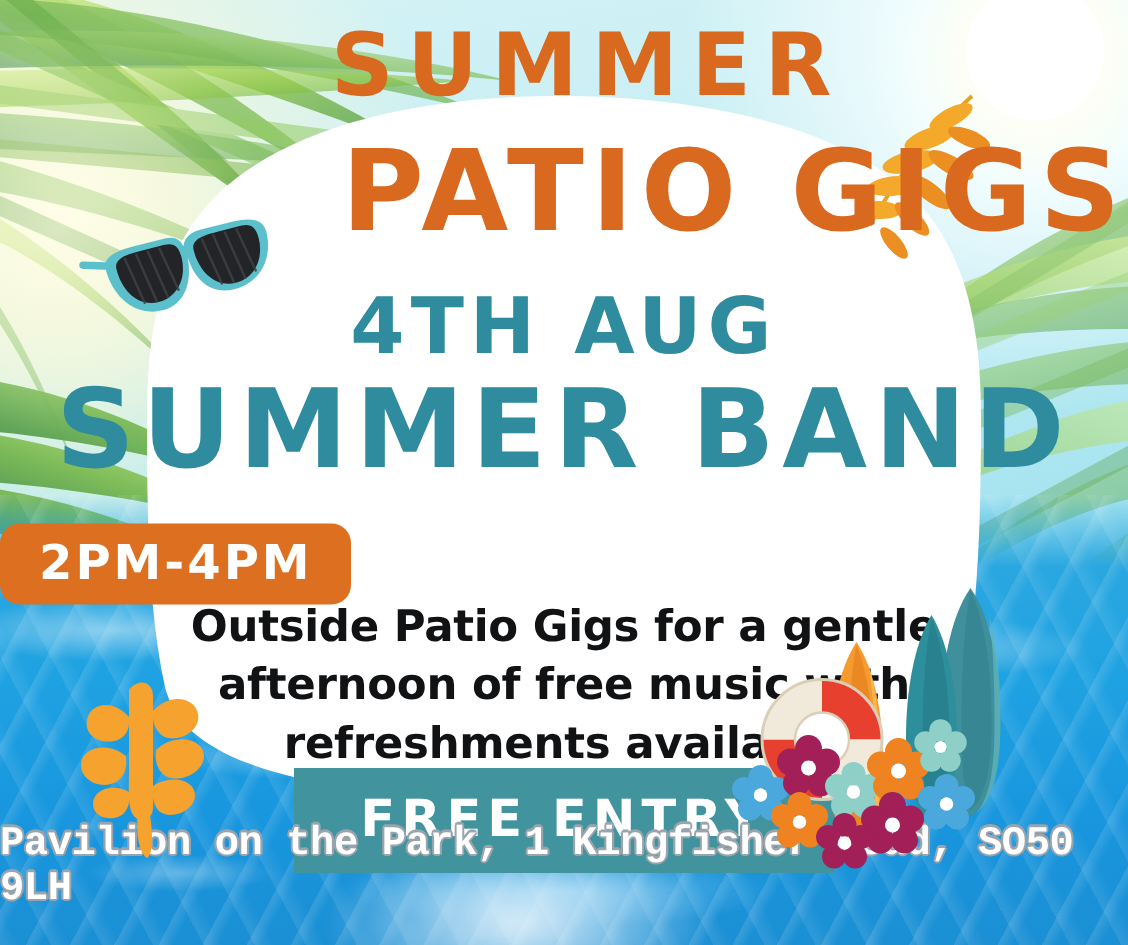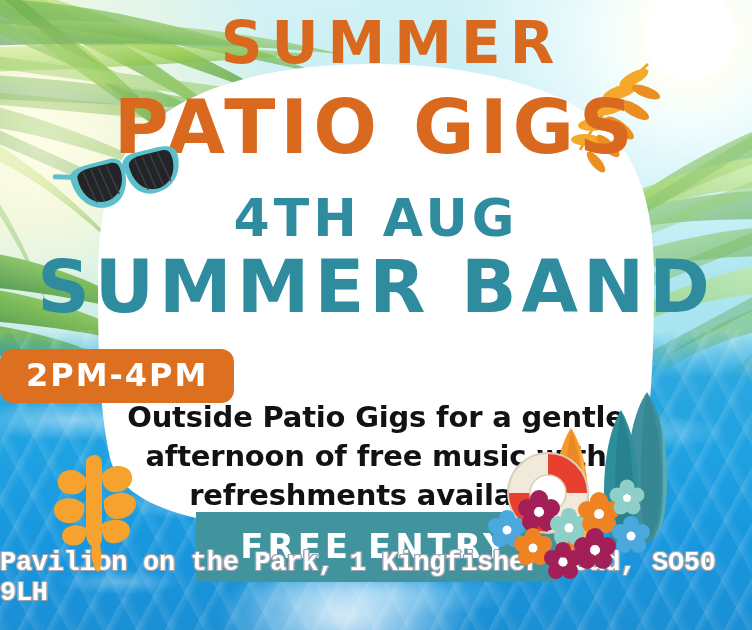--- a/index.html
+++ b/index.html
@@ -69,21 +69,21 @@
   
   .content{ position:absolute; inset:0; z-index:9; }
 
   .t-summer, .t-patio{
     position:absolute; width:100%; text-align:center;
     font-family:"DejaVu Sans", sans-serif;
     font-weight:bold; color:#d9691f;
     letter-spacing:3px;
   }
   .t-summer{ top:4px;  font-size:58px; line-height:78px; letter-spacing:9px;margin-left:16px; }
-  .t-patio { top:84px; font-size:75px; line-height:86px; letter-spacing:5px; }
+  .t-patio { top:84px; font-size:75px; line-height:86px; letter-spacing:5px;text-align:right; }
 
   .t-date, .t-band{
     position:absolute; width:100%; text-align:center;
     font-family:"DejaVu Sans", sans-serif;
     font-weight:bold; color:#2f8b9e;
   }
   .t-date{ top:188px; font-size:52px; line-height:60px; letter-spacing:4px; }
   .t-band{ top:245px; font-size:73px; line-height:84px; letter-spacing:5px; }
 
   .time-wrap{ position:absolute; top:349px; left:0; width:100%; text-align:left; }

